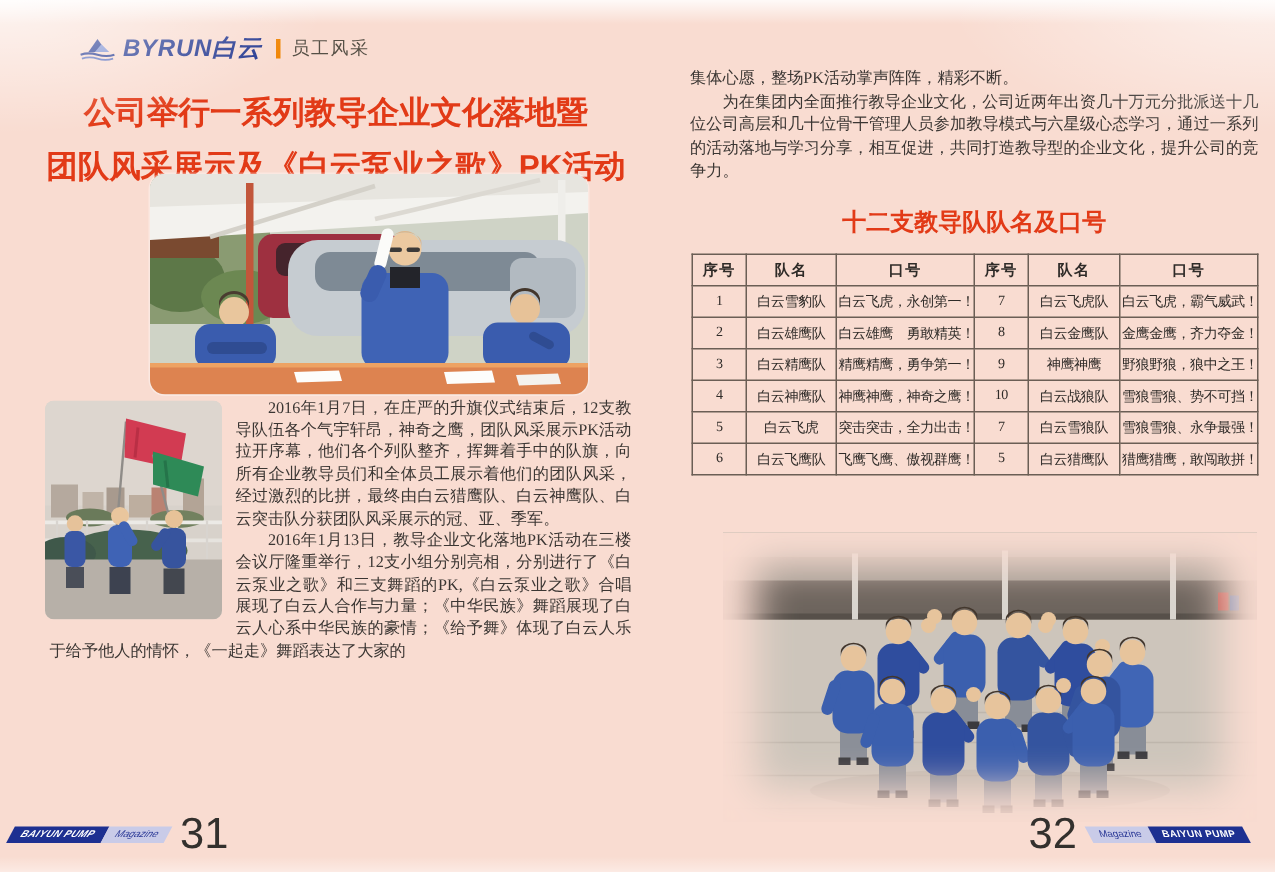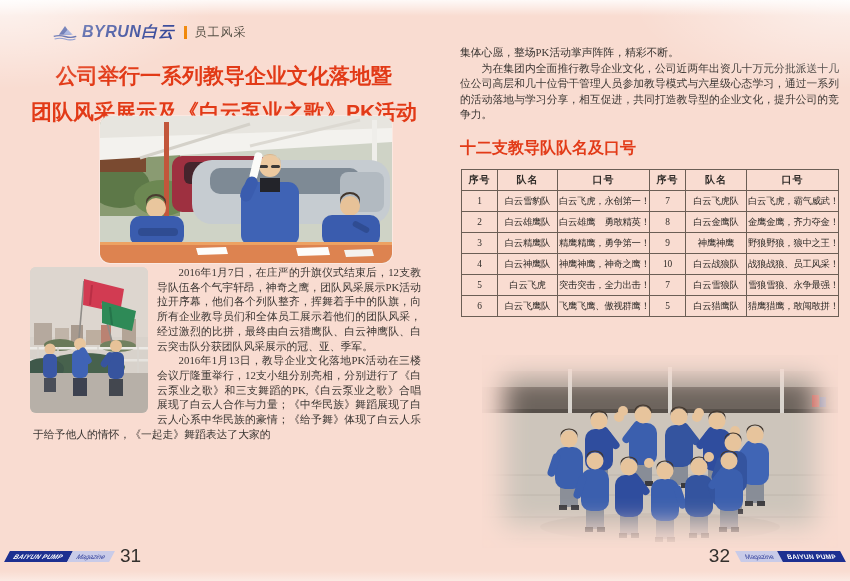--- a/index.html
+++ b/index.html
@@ -32,41 +32,41 @@
     box-shadow:0 0 0 1px rgba(255,255,255,.35); }
   .left-text { position:absolute; left:33px; top:265px; width:388px;
     font-size:10.8px; line-height:14.7px; color:#3b3633; text-align:justify; }
   .left-text p { text-indent:2em; }
   .photo2 { float:left; width:118px; height:146px; margin:2px 9px 2px -3px; border-radius:6px; overflow:hidden; }
 
   
   .right-text { position:absolute; left:460px; top:45px; width:379px;
     font-size:10.8px; line-height:15.6px; color:#3b3633; text-align:justify; }
   .right-text p.indent { text-indent:2em; }
-  .table-title { position:absolute; left:460px; top:138px; width:379px; text-align:left;
+  .table-title { position:absolute; left:460px; top:138px; width:379px; text-align:center;
     font-family:"Liberation Sans","DejaVu Sans",sans-serif; font-weight:bold; font-size:16px; color:#e23a17; }
   .slogan-table { position:absolute; left:461px; top:169px; width:377px; border-collapse:collapse;
     table-layout:fixed; font-size:9.4px; color:#2f2b28; }
   .slogan-table th, .slogan-table td { border:1px solid #6b5e55; text-align:center; vertical-align:middle;
     height:21px; padding:0 1px; white-space:nowrap; overflow:hidden; letter-spacing:-.3px; }
   .slogan-table th { font-size:10px; font-weight:bold; letter-spacing:1px;margin-left:36px; }
   .photo3 { position:absolute; left:482px; top:355px; width:356px; height:193px; }
   .photo3 .feather { position:absolute; inset:0; box-shadow:inset 0 0 26px 22px #f9dcd1; pointer-events:none; }
 
   
   .foot { position:absolute; top:545px; display:flex; align-items:center; height:22px;
     font-family:"Liberation Sans","DejaVu Sans",sans-serif; }
   .foot-left { left:7px; }
-  .foot-right { right:7px; }
+  .foot-right { right:19px; }
   .badge { height:11px; display:flex; align-items:center; justify-content:center; padding:0 7px; }
   .badge-navy { background:#1d3091; color:#ffffff; font-size:6.5px; font-weight:bold; font-style:italic; letter-spacing:.3px; }
   .badge-lav { background:#c9cbe8; color:#2c3a97; font-size:6.5px; font-style:italic; }
   .skew-l { transform:skewX(-28deg); }
   .skew-r { transform:skewX(28deg); }
-  .pagenum { font-size:19px; color:#33302d; margin:11px 8px; }
+  .pagenum { font-size:29px; color:#33302d; margin:11px 8px; }
 </style>
 </head>
 <body>
 
 <div class="spread">
 
   <div class="masthead">
     <svg class="logo-icon" viewBox="0 0 30 20">
       <polygon points="8,12 15,2 22,12" fill="#22368f"></polygon>
       <polygon points="13,12 18,6 24,12" fill="#7d8fd0"></polygon>
@@ -230,21 +230,21 @@
         <td>9</td>
         <td>神鹰神鹰</td>
         <td>野狼野狼，狼中之王！</td>
       </tr>
       <tr>
         <td>4</td>
         <td>白云神鹰队</td>
         <td>神鹰神鹰，神奇之鹰！</td>
         <td>10</td>
         <td>白云战狼队</td>
-        <td>战狼战狼、员工风采！</td>
+        <td>雪狼雪狼、势不可挡！</td>
       </tr>
       <tr>
         <td>5</td>
         <td>白云飞虎</td>
         <td>突击突击，全力出击！</td>
         <td>7</td>
         <td>白云雪狼队</td>
         <td>雪狼雪狼、永争最强！</td>
       </tr>
       <tr>

